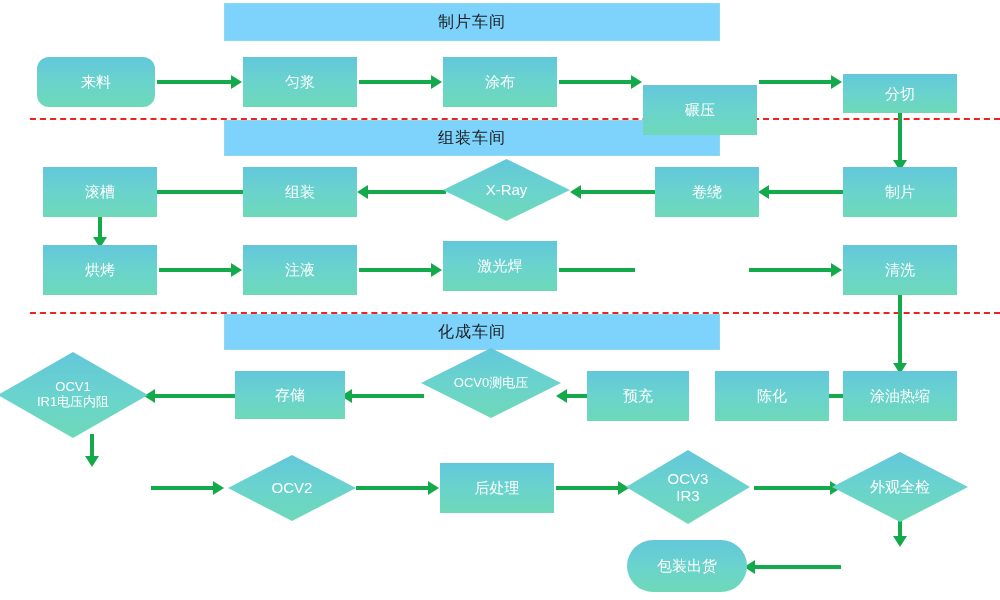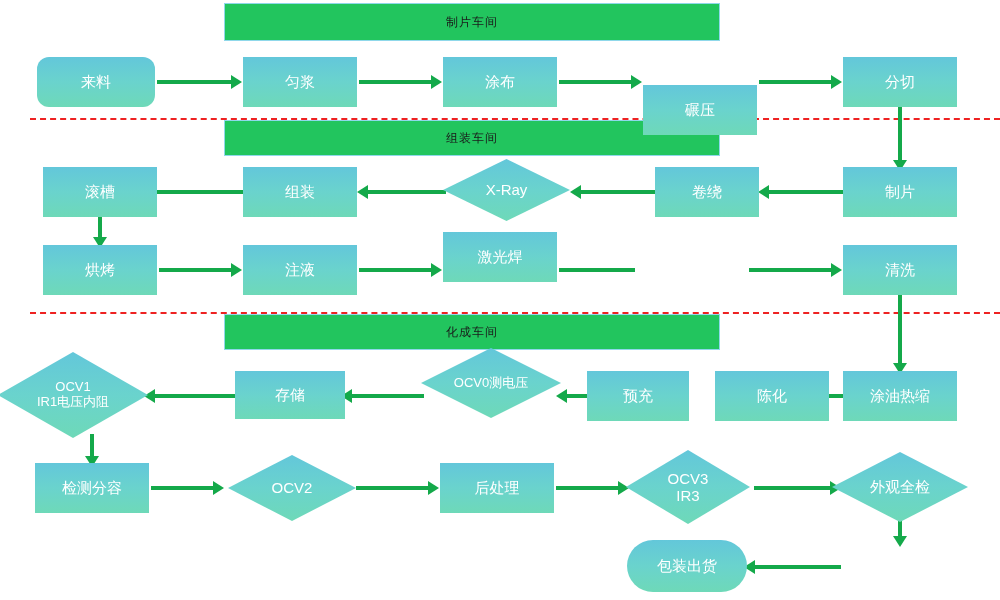--- a/index.html
+++ b/index.html
@@ -13,26 +13,26 @@
 
   
   .divider{
     position:absolute;left:30px;right:0px;height:0;
     border-top:2px dashed #ee2222;
   }
 
   
   .section-header{
     position:absolute;
-    background:#22c55e;
+    background:#7dd3fc;
     border:1px solid #8fd8ea;
     box-sizing:border-box;
     display:flex;align-items:center;justify-content:center;
     color:#1a1a1a;
-    font-size:12px;
+    font-size:16px;
     letter-spacing:1px;
   }
 
   
   .node{
     position:absolute;
     box-sizing:border-box;
     display:flex;align-items:center;justify-content:center;
     color:#ffffff;
     font-size:15px;
@@ -112,21 +112,21 @@
   </div>
   <div class="arrow-h" style="left:559px;top:80px;width:72px;"></div>
   <div class="head right" style="left:631px;top:75px;"></div>
 
   <div class="node rect" style="left:643px;top:57px;width:114px;height:50px;margin-top:28px;">
     <span class="lbl">碾压</span>
   </div>
   <div class="arrow-h" style="left:759px;top:80px;width:72px;"></div>
   <div class="head right" style="left:831px;top:75px;"></div>
 
-  <div class="node rect" style="left:843px;top:57px;width:114px;height:50px;">
+  <div class="node rect" style="left:843px;top:74px;width:114px;height:39px;">
     <span class="lbl">分切</span>
   </div>
 
   <div class="arrow-v" style="left:898px;top:107px;height:55px;"></div>
   <div class="head down" style="left:893px;top:160px;"></div>
 
   <div class="node rect" style="left:843px;top:167px;width:114px;height:50px;">
     <span class="lbl">制片</span>
   </div>
   <div class="arrow-h" style="left:769px;top:190px;width:76px;"></div>
@@ -162,21 +162,21 @@
   </div>
   <div class="arrow-h" style="left:159px;top:268px;width:72px;"></div>
   <div class="head right" style="left:231px;top:263px;"></div>
 
   <div class="node rect" style="left:243px;top:245px;width:114px;height:50px;">
     <span class="lbl">注液</span>
   </div>
   <div class="arrow-h" style="left:359px;top:268px;width:72px;"></div>
   <div class="head right" style="left:431px;top:263px;"></div>
 
-  <div class="node rect" style="left:443px;top:232px;width:114px;height:50px;">
+  <div class="node rect" style="left:443px;top:241px;width:114px;height:50px;">
     <span class="lbl">激光焊</span>
   </div>
   <div class="arrow-h" style="left:559px;top:268px;width:76px;"></div>
 
   <div class="arrow-h" style="left:749px;top:268px;width:82px;"></div>
   <div class="head right" style="left:831px;top:263px;"></div>
 
   <div class="node rect" style="left:843px;top:245px;width:114px;height:50px;">
     <span class="lbl">清洗</span>
   </div>
@@ -212,23 +212,20 @@
   <div class="head left" style="left:144px;top:389px;"></div>
 
   <div class="node diamond" style="left:-2px;top:352px;width:150px;height:86px;font-size:13px;flex-direction:column;">
     <span class="lbl">OCV1</span>
     <span class="lbl2">IR1电压内阻</span>
   </div>
 
   <div class="arrow-v" style="left:90px;top:434px;height:24px;"></div>
   <div class="head down" style="left:85px;top:456px;"></div>
 
-  <div class="node rect" style="left:35px;top:463px;width:114px;height:50px;">
-    <span class="lbl">检测分容</span>
-  </div>
   <div class="arrow-h" style="left:151px;top:486px;width:62px;"></div>
   <div class="head right" style="left:213px;top:481px;"></div>
 
   <div class="node diamond" style="left:228px;top:455px;width:128px;height:66px;">
     <span class="lbl">OCV2</span>
   </div>
   <div class="arrow-h" style="left:356px;top:486px;width:72px;"></div>
   <div class="head right" style="left:428px;top:481px;"></div>
 
   <div class="node rect" style="left:440px;top:463px;width:114px;height:50px;">

